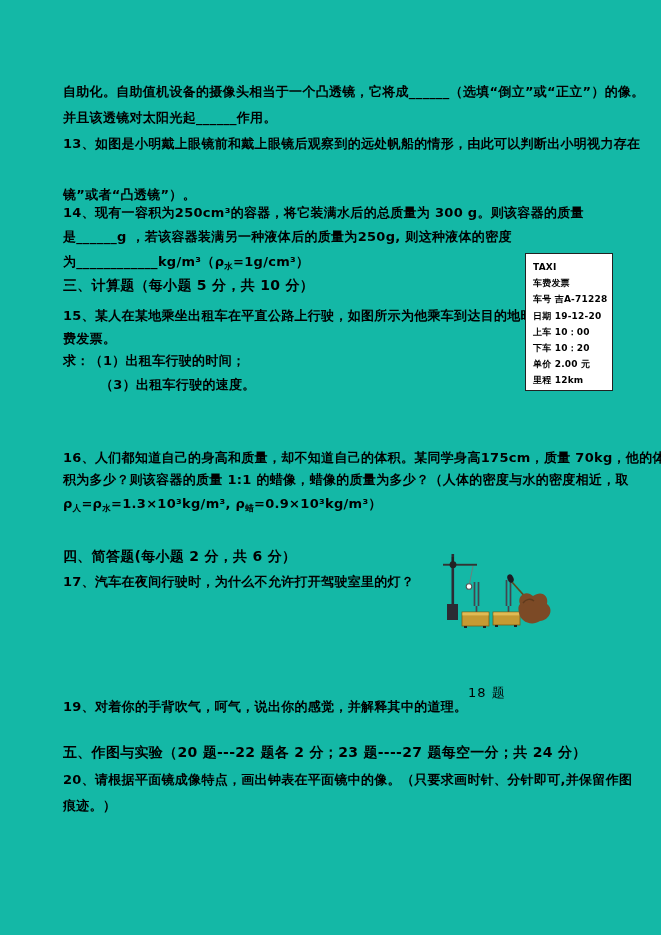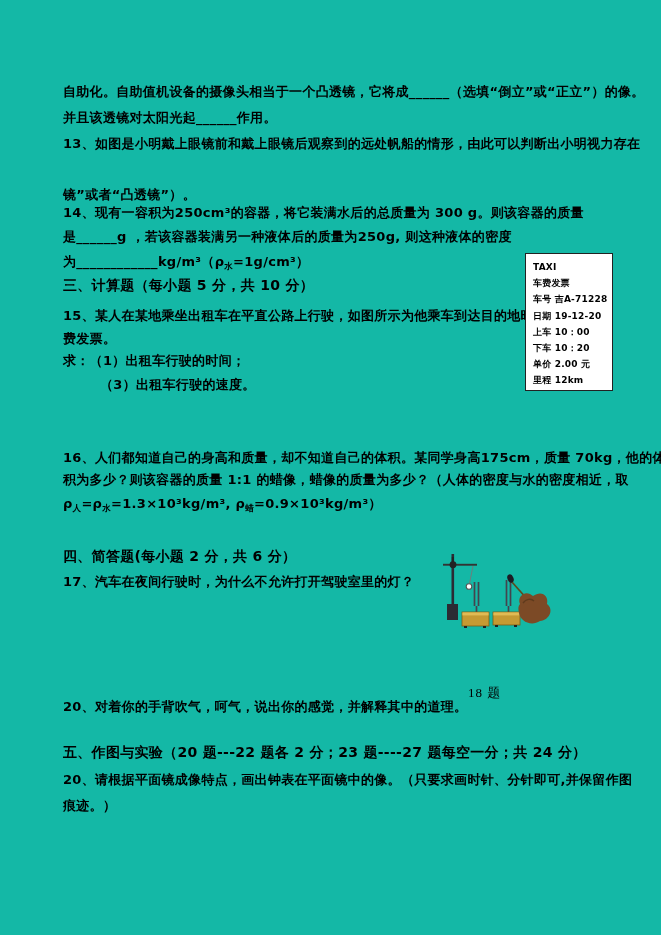--- a/index.html
+++ b/index.html
@@ -15,21 +15,21 @@
   .line sub { font-size:8.5px; vertical-align:-3px; }
   .receipt {
     position:absolute; left:525px; top:253px; width:88px; height:138px;
     border:1.5px solid #222; box-sizing:border-box; padding:5px 0 0 7px;
     font-size:9px; font-weight:bold; background:#fff;
   }
   .receipt .r-row { line-height:16.2px; white-space:nowrap; letter-spacing:0.2px; }
   .figure { position:absolute; left:428px; top:548px; }
   .fig-label {
     position:absolute; left:468px; top:684px; font-size:13px; font-weight:400;
-    letter-spacing:1px; white-space:nowrap;font-family:Liberation Serif, serif;
+    letter-spacing:1px; white-space:nowrap;
   }
 </style>
 </head>
 <body>
 
 <div class="page">
 
   <div class="line" style="top:83px">自助化。自助值机设备的摄像头相当于一个凸透镜，它将成______（选填“倒立”或“正立”）的像。</div>
   <div class="line" style="top:109px">并且该透镜对太阳光起______作用。</div>
 
@@ -97,21 +97,21 @@
 
     <line x1="83.5" y1="33.5" x2="100" y2="52" stroke="#5a4a1e" stroke-width="1.7"></line>
     <ellipse cx="82.5" cy="30.5" rx="3" ry="4.3" transform="rotate(-22 82.5 30.5)" fill="#1c1c24"></ellipse>
 
     <path d="M92,56 C89,49 96,43 102,46 L105,48 C113,42 121,47 119,56 C126,61 122,72 112,73 C103,79 92,73 91,65 C90,61 90,58 92,56 Z" fill="#7c4a26"></path>
     <path d="M95,55 C98,51 103,50 106,53" stroke="#5f3a1c" stroke-width="1.4" fill="none"></path>
   </svg>
 
   <div class="fig-label">18 题</div>
 
-  <div class="line" style="top:698px">20、对着你的手背吹气，呵气，说出你的感觉，并解释其中的道理。</div>
+  <div class="line" style="top:698px">19、对着你的手背吹气，呵气，说出你的感觉，并解释其中的道理。</div>
 
   <div class="line sec" style="top:744px">五、作图与实验（20 题---22 题各 2 分；23 题----27 题每空一分；共 24 分）</div>
 
   <div class="line" style="top:771px">20、请根据平面镜成像特点，画出钟表在平面镜中的像。（只要求画时针、分针即可,并保留作图</div>
   <div class="line" style="top:797px">痕迹。）</div>
 
 
 </div>
 
 </body></html>

